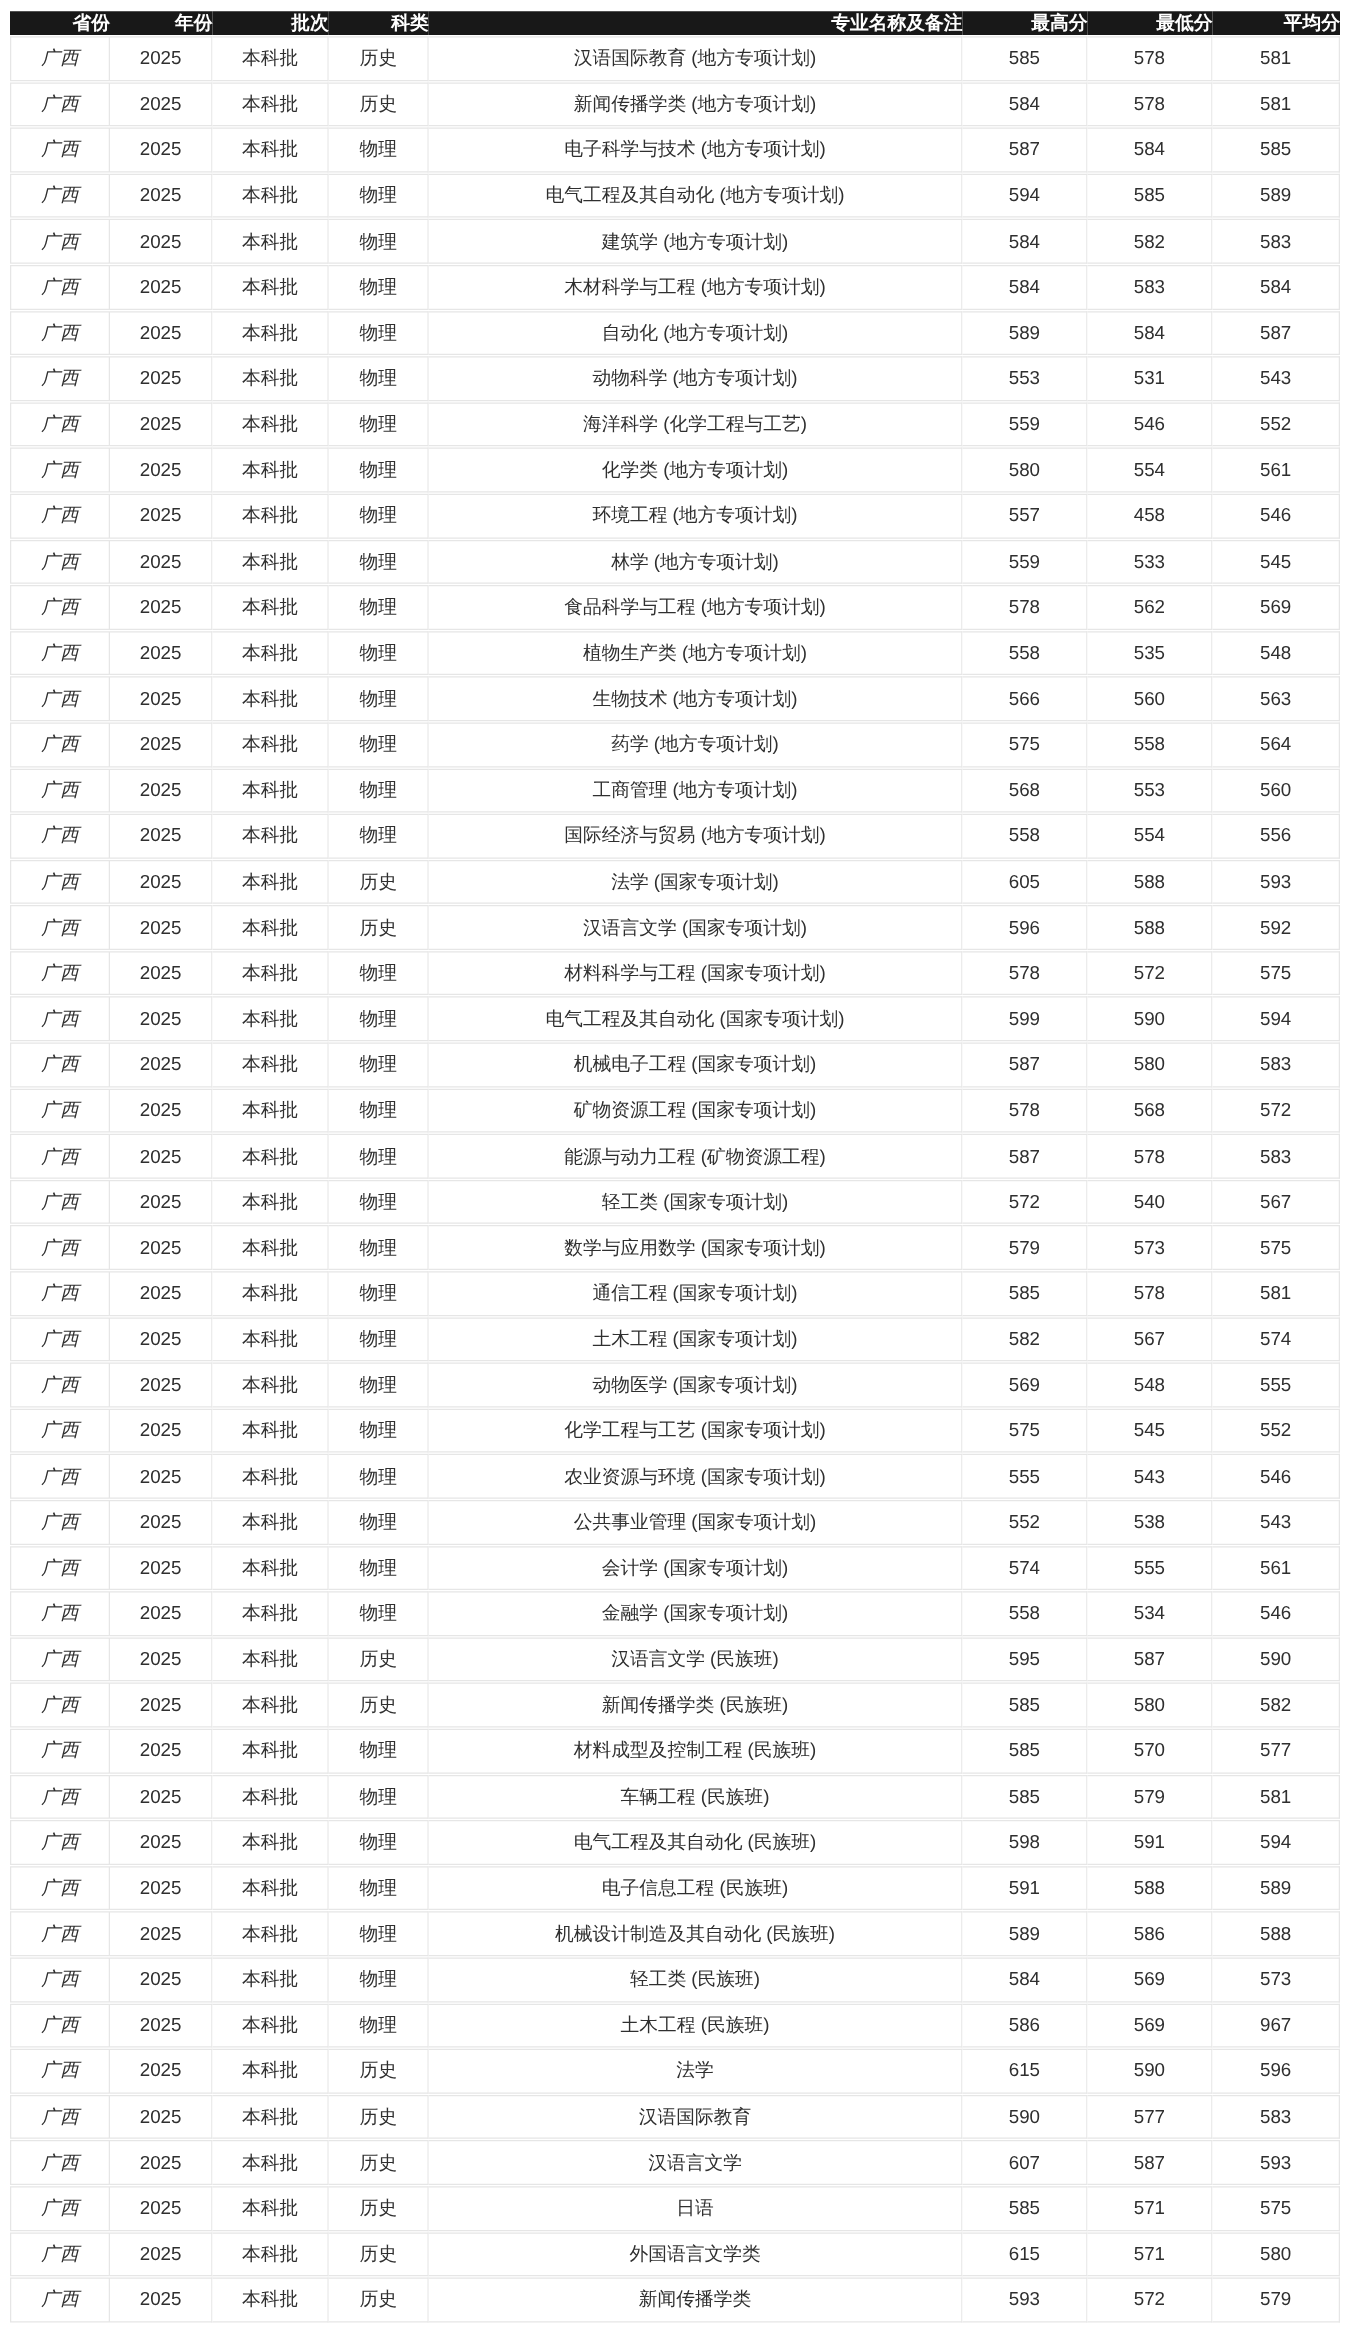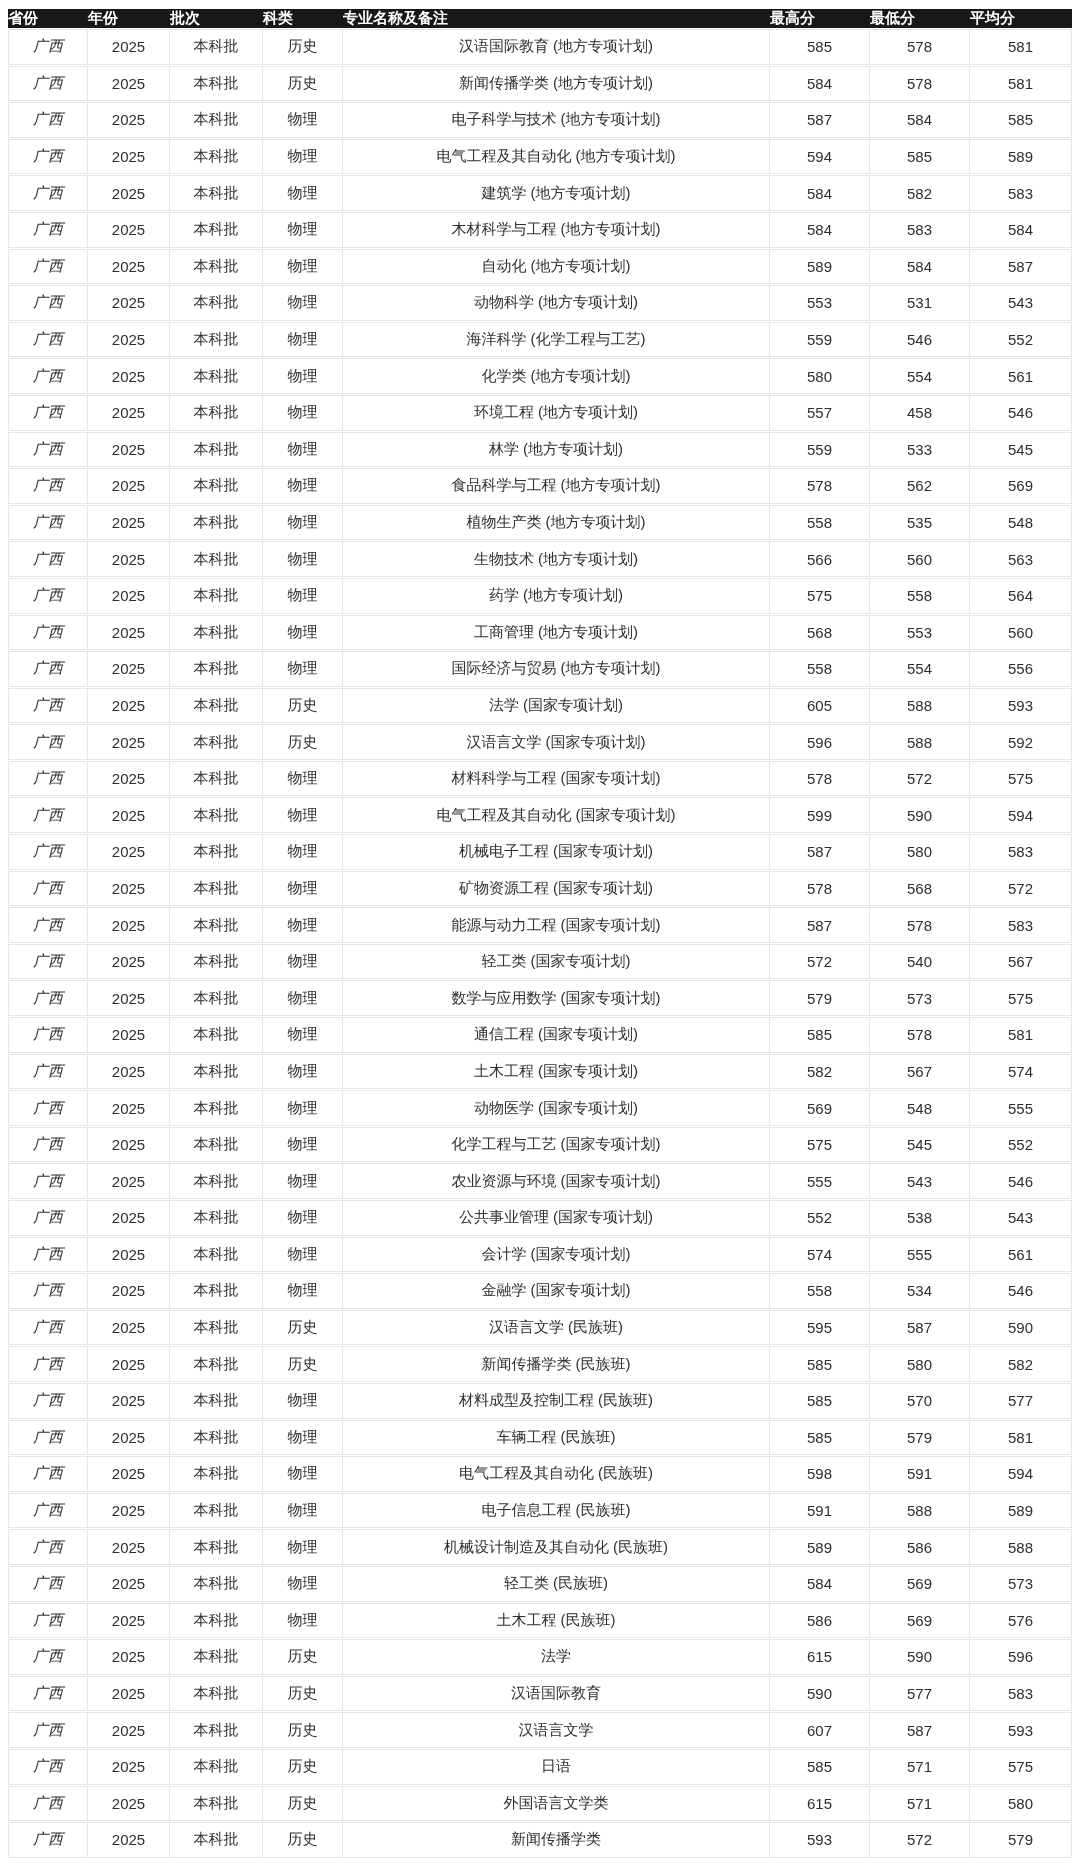--- a/index.html
+++ b/index.html
@@ -25,21 +25,21 @@
     border-collapse: separate;
     border-spacing: 0 1px;
     font-size: 15px;
   }
   table.scores thead th {
     background: var(--header-bg, #181818);
     color: var(--header-fg, #ffffff);
     font-weight: bold;
     height: 16px;
     padding: 0;
-    text-align: left;
+    text-align: right;
     vertical-align: middle;
     border: none;
   }
   table.scores tbody td {
     background: #ffffff;
     color: var(--body-fg, #2f2f2f);
     height: 33.6px;
     padding: 0;
     text-align: center;
     vertical-align: middle;
@@ -320,21 +320,21 @@
           <td>矿物资源工程 (国家专项计划)</td>
           <td>578</td>
           <td>568</td>
           <td>572</td>
         </tr>
         <tr>
           <td>广西</td>
           <td>2025</td>
           <td>本科批</td>
           <td>物理</td>
-          <td>能源与动力工程 (国家专项计划)</td>
+          <td>能源与动力工程 (矿物资源工程)</td>
           <td>587</td>
           <td>578</td>
           <td>583</td>
         </tr>
         <tr>
           <td>广西</td>
           <td>2025</td>
           <td>本科批</td>
           <td>物理</td>
           <td>轻工类 (国家专项计划)</td>
@@ -513,21 +513,21 @@
           <td>573</td>
         </tr>
         <tr>
           <td>广西</td>
           <td>2025</td>
           <td>本科批</td>
           <td>物理</td>
           <td>土木工程 (民族班)</td>
           <td>586</td>
           <td>569</td>
-          <td>576</td>
+          <td>967</td>
         </tr>
         <tr>
           <td>广西</td>
           <td>2025</td>
           <td>本科批</td>
           <td>历史</td>
           <td>法学</td>
           <td>615</td>
           <td>590</td>
           <td>596</td>

